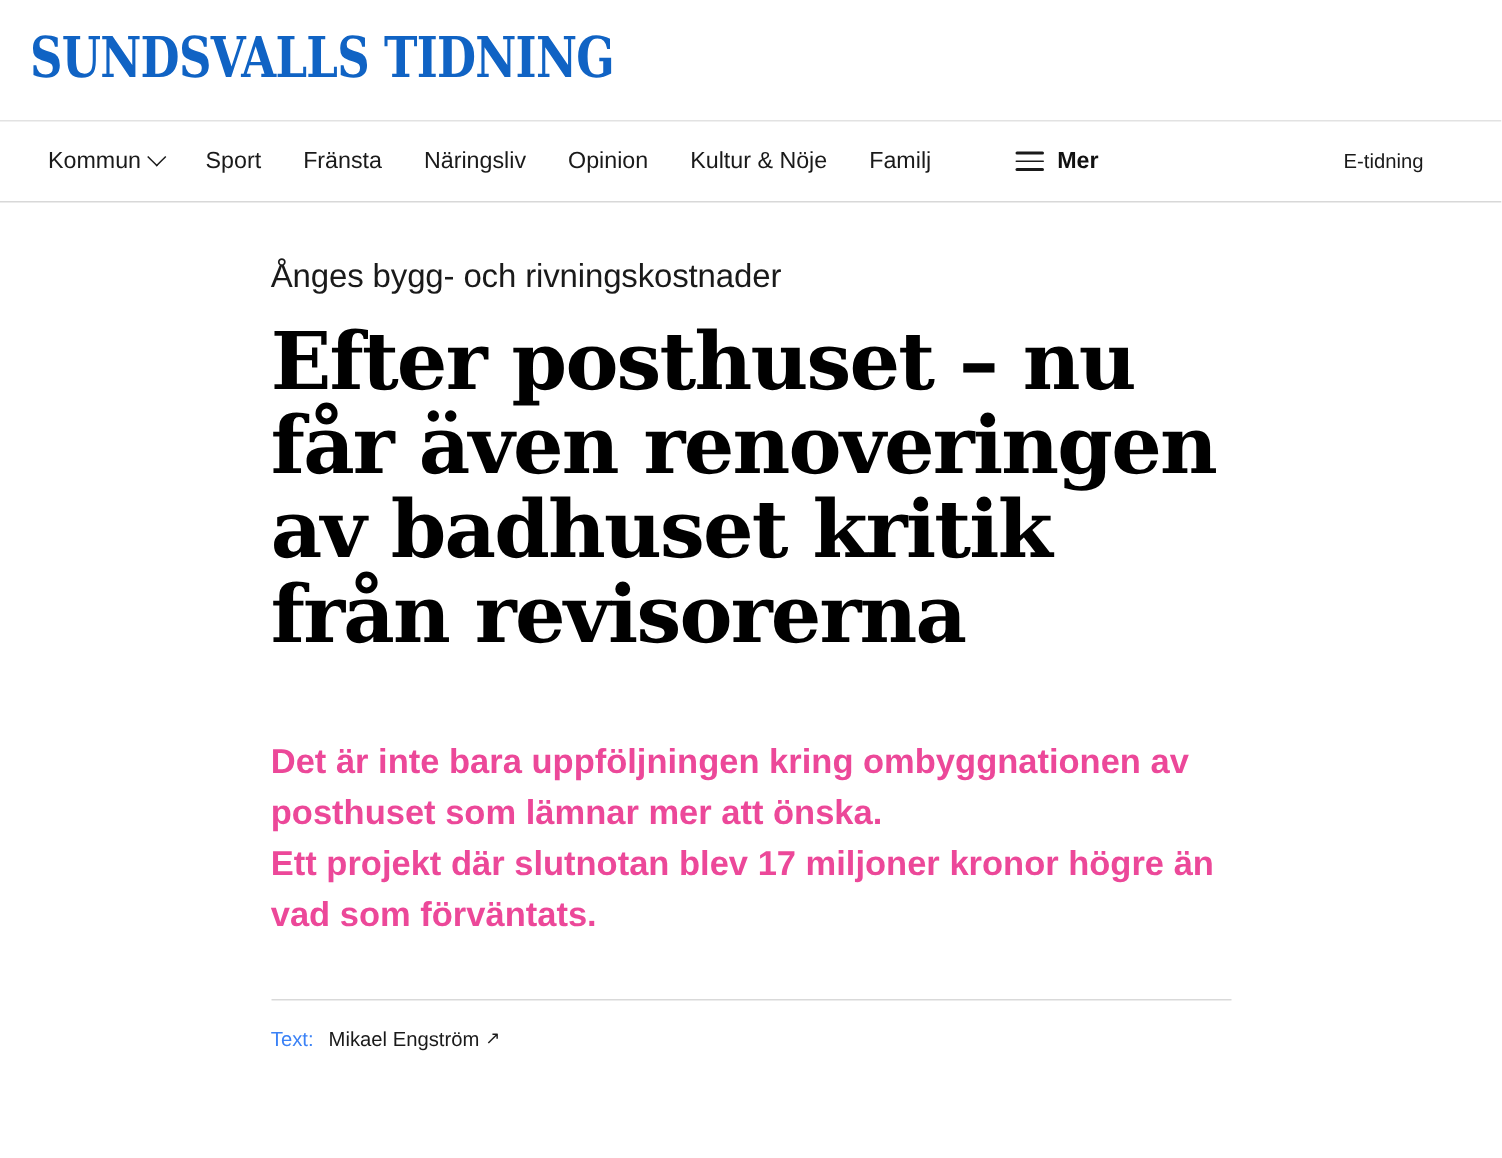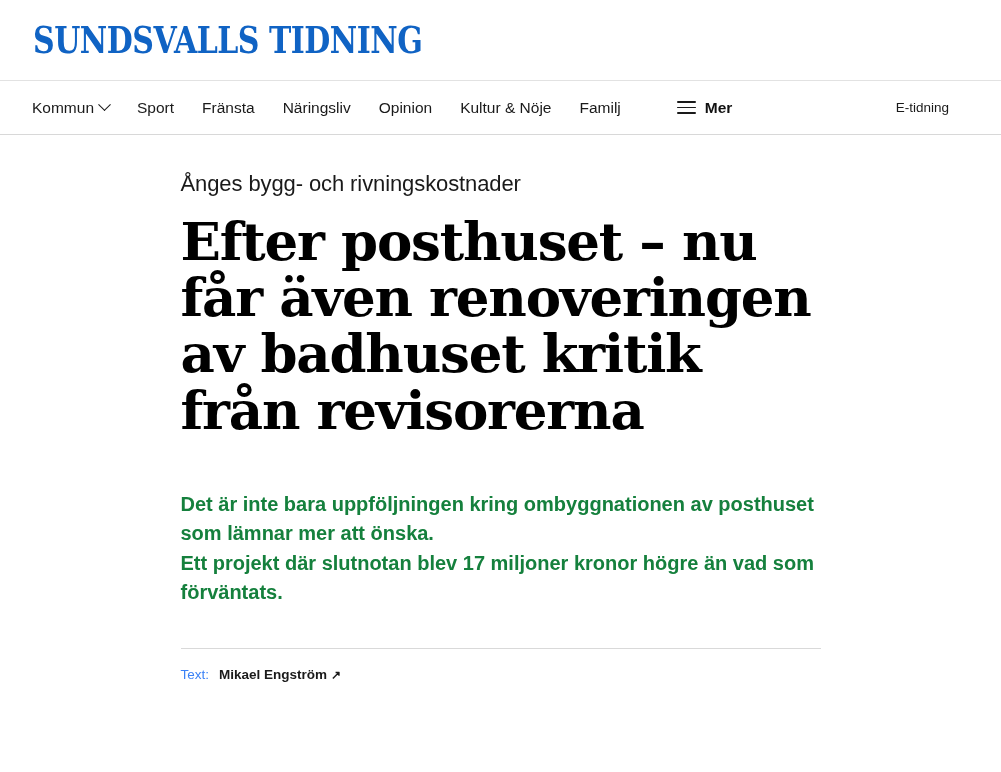--- a/index.html
+++ b/index.html
@@ -12,21 +12,21 @@
     font-family: "Liberation Sans", sans-serif;
     color: #111111;
     overflow: hidden;
   }
 
   
   .masthead {
     height: 80px;
     display: flex;
     align-items: center;
-    padding-left: 33px;
+    padding-left: 20px;
     background: #ffffff;
   }
   .logo {
     font-family: "DejaVu Serif", serif;
     font-weight: bold;
     font-size: 30px;
     letter-spacing: -0.5px;
     color: #1063c4;
     line-height: 1;
     transform: scaleY(1.25) scaleX(1.0);
@@ -129,24 +129,24 @@
     letter-spacing: -1.2px;
     color: #000000;
   }
   .timestamp {
     font-size: 13.5px;
     color: #4a4a4a;
     margin-top: 26px;
   }
   .lead {
     margin-top: 52px;
-    font-size: 20px;
+    font-size: 23px;
     line-height: 1.48;
     font-weight: bold;
-    color: #15803d;
+    color: #ec4899;
   }
   .lead p { margin: 0; }
   .byline-rule {
     margin-top: 40px;
     border-top: 1px solid #d9d9d9;
     width: 100%;
   }
   .byline {
     margin-top: 18px;
     font-size: 13.5px;
@@ -155,21 +155,20 @@
     align-items: baseline;
     gap: 10px;
   }
   .byline .label { color: #3b82f6; text-align: right; }
   .byline .author {
     color: #1a1a1a;
     cursor: pointer;
     display: inline-flex;
     align-items: center;
     gap: 4px;
-    font-weight: bold;
   }
   .ext-arrow {
     font-size: 12px;
     color: #1a1a1a;
   }
 </style>
 </head>
 <body>
 
 <header class="masthead">

